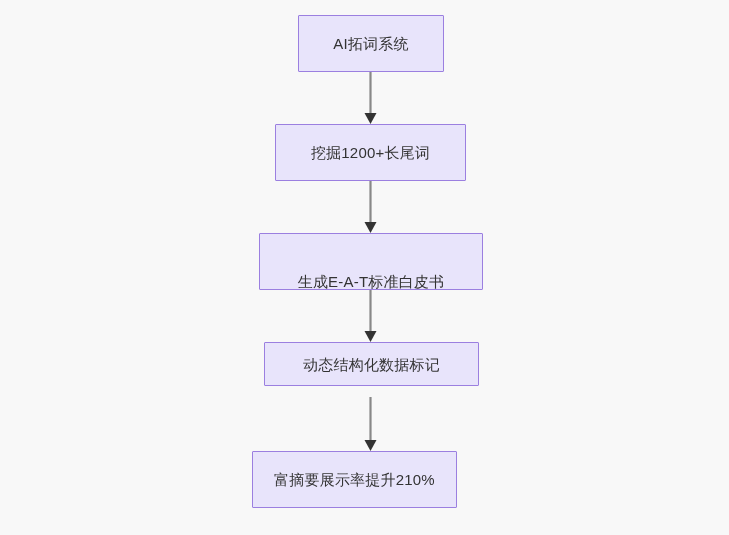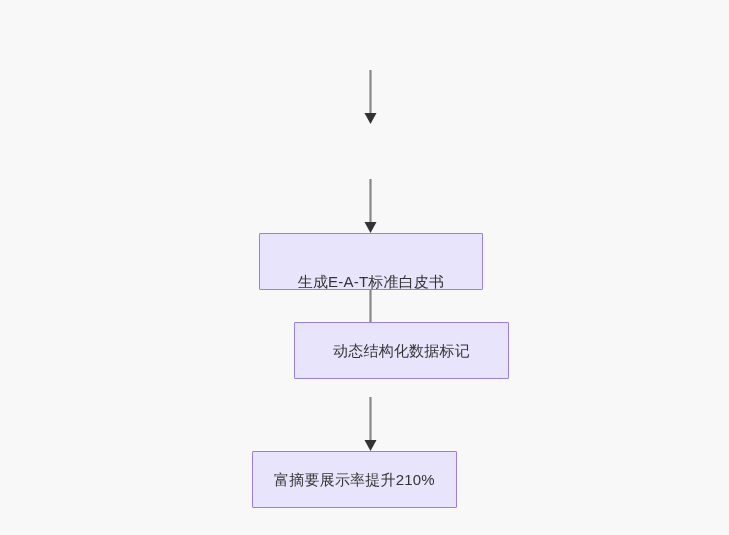--- a/index.html
+++ b/index.html
@@ -75,27 +75,33 @@
     </svg>
   </div>
 
   <div class="edge" style="left:358px; top:397px; width:25px; height:56px;">
     <svg width="25" height="56" viewBox="0 0 25 56">
       <line x1="12.5" y1="0" x2="12.5" y2="46" stroke="#888888" stroke-width="2.2"></line>
       <polygon points="12.5,54 6.5,43 18.5,43" fill="#333333"></polygon>
     </svg>
   </div>
 
+  <div class="node" style="left:298px; top:15px; width:146px; height:57px;">
+    <span class="node-label">AI拓词系统</span>
+  </div>
 
+  <div class="node" style="left:275px; top:124px; width:191px; height:57px;">
+    <span class="node-label">挖掘1200+长尾词</span>
+  </div>
 
   <div class="node" style="left:259px; top:233px; width:224px; height:57px;align-items:flex-end;">
     <span class="node-label">生成E-A-T标准白皮书</span>
   </div>
 
-  <div class="node" style="left:264px; top:322px; width:215px; height:57px;margin-left:30px;">
+  <div class="node" style="left:264px; top:342px; width:215px; height:44px;">
     <span class="node-label">动态结构化数据标记</span>
   </div>
 
   <div class="node" style="left:252px; top:451px; width:205px; height:57px;">
     <span class="node-label">富摘要展示率提升210%</span>
   </div>
 
 </div>
 
 </body></html>

